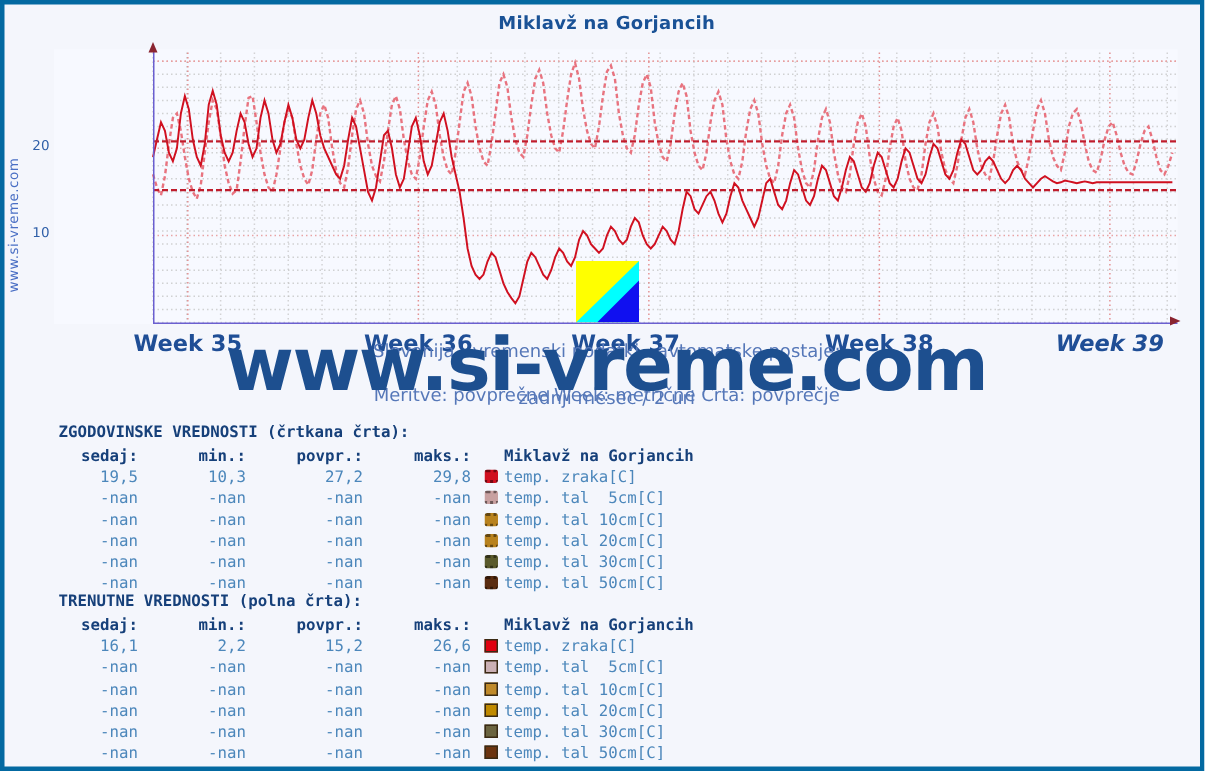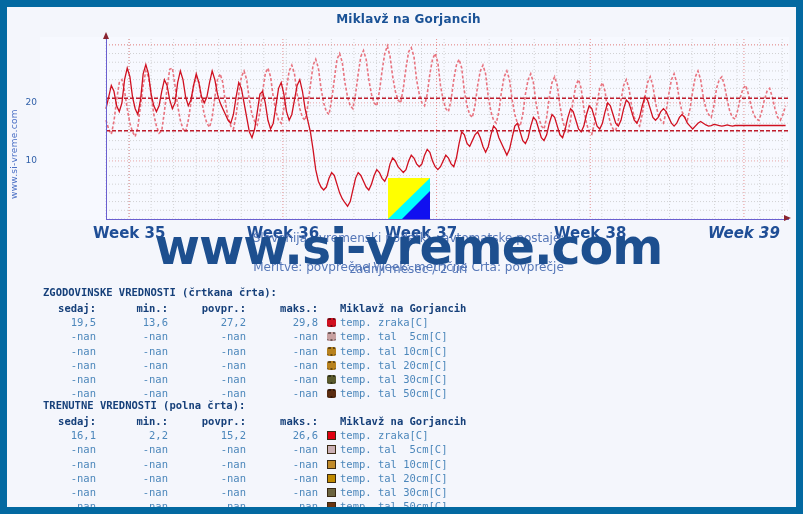--- a/index.html
+++ b/index.html
@@ -5,21 +5,21 @@
   html, body {
     margin: 0;
     padding: 0;
     background: #ffffff;
   }
   #page {
     position: relative;
     width: 803px;
     height: 514px;
     background: #f4f6fc;
-    border: 7px solid #0369a1;
+    border: 3px solid #0369a1;
     box-sizing: border-box;
     overflow: hidden;
     font-family: "DejaVu Sans", sans-serif;
   }
 
   
   #chart-title {
     position: absolute;
     top: 5px;
     left: 0;
@@ -347,21 +347,21 @@
           <th class="c-min">min.:</th>
           <th class="c-povpr">povpr.:</th>
           <th class="c-maks">maks.:</th>
           <th class="c-swatch"></th>
           <th class="c-name">Miklavž na Gorjancih</th>
         </tr>
       </thead>
       <tbody id="hist-body">
           <tr>
             <td class="num c-sedaj">19,5</td>
-            <td class="num c-min">13,6</td>
+            <td class="num c-min">10,3</td>
             <td class="num c-povpr">27,2</td>
             <td class="num c-maks">29,8</td>
             <td class="c-swatch"><span class="swatch dashed" style="background: rgb(208, 16, 32);"></span></td>
             <td class="c-name">temp. zraka[C]</td>
           </tr>
           <tr>
             <td class="num c-sedaj">-nan</td>
             <td class="num c-min">-nan</td>
             <td class="num c-povpr">-nan</td>
             <td class="num c-maks">-nan</td>

